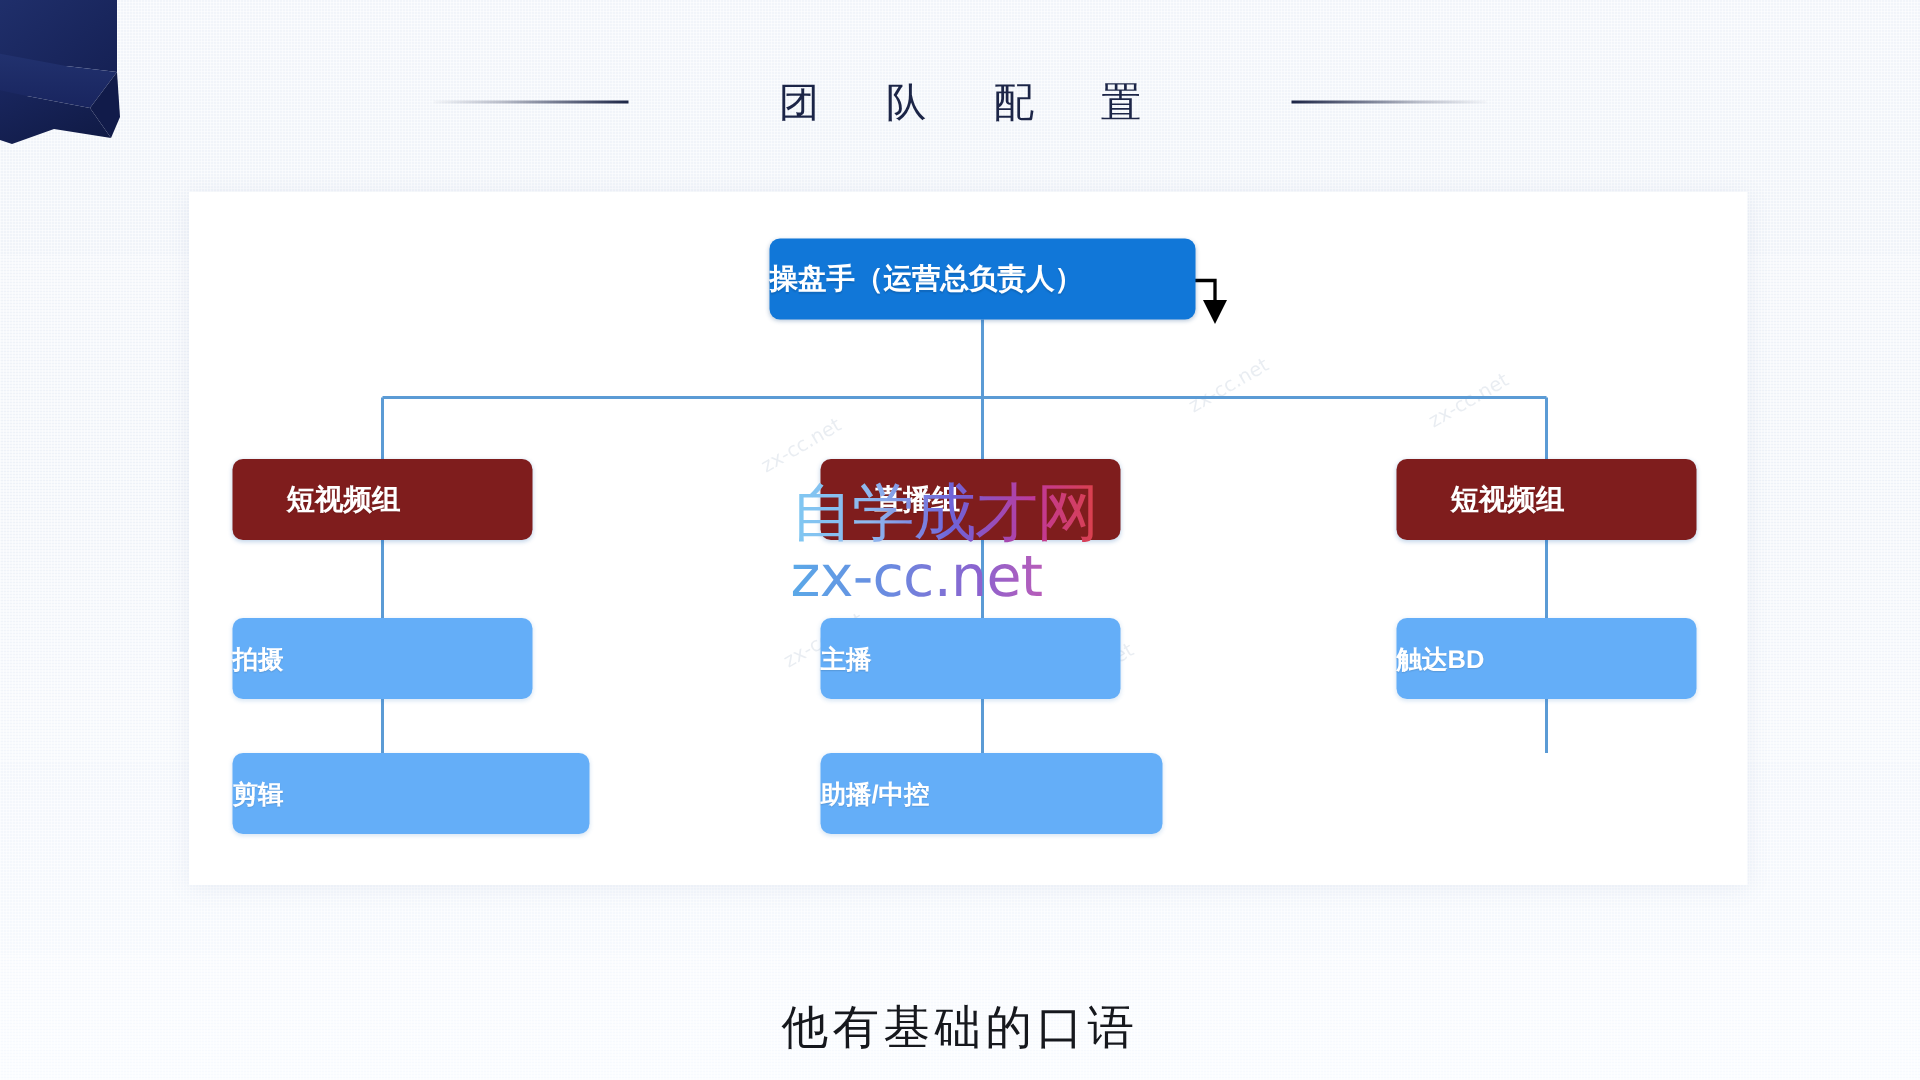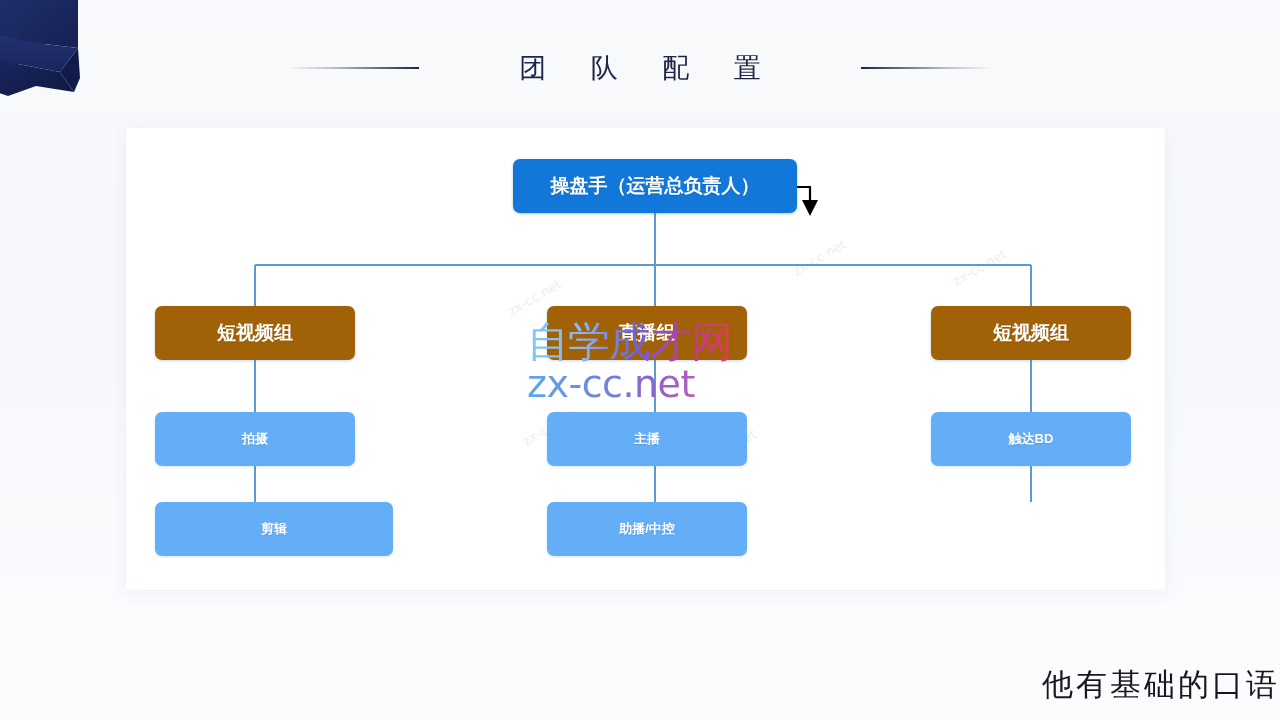--- a/index.html
+++ b/index.html
@@ -85,42 +85,42 @@
   }
   #org-connectors {
     position: absolute;
     left: 0; top: 0;
   }
 
   .node {
     position: absolute;
     display: flex;
     align-items: center;
-    justify-content: center;
     border-radius: 7px;
     color: #ffffff;
     font-weight: bold;
     text-align: center;
     pointer-events: auto;
     box-sizing: border-box;
     text-shadow: 0 1px 1px rgba(0,0,0,0.13);
   }
   .node.root {
     background: #1177d8;
     font-size: 19px;
     box-shadow: 0 1px 3px rgba(20,70,130,0.30);
   }
   .node.group {
-    background: #a16207;
+    background: #7f1d1d;
     font-size: 19px;
     box-shadow: 0 1px 3px rgba(20,90,170,0.25);
+    padding-left: 36px;
   }
   .node.leaf {
     background: #64aef8;
-    font-size: 13px;
+    font-size: 17px;
     box-shadow: 0 1px 3px rgba(60,130,200,0.20);
   }
 
   
   #watermark {
     position: absolute;
     left: 527px; top: 321px;
     width: 240px;
     pointer-events: none;
     user-select: none;
@@ -161,21 +161,21 @@
     pointer-events: none;
     user-select: none;
     white-space: nowrap;
   }
 
   
   #subtitle {
     position: absolute;
     left: 0; top: 664px;
     width: 1280px;
-    text-align: right;
+    text-align: center;
     font-family: "DejaVu Serif", "Liberation Serif", serif;
     font-size: 31px;
     color: #16181d;
     letter-spacing: 3px;
     white-space: nowrap;
   }
 </style>
 </head>
 <body>
 
@@ -265,21 +265,21 @@
   <div class="node leaf" style="left:547px; top:412px; width:200px; height:54px;">
     <span>主播</span>
   </div>
   <div class="node leaf" style="left:931px; top:412px; width:200px; height:54px;">
     <span>触达BD</span>
   </div>
 
   <div class="node leaf" style="left:155px; top:502px; width:238px; height:54px;">
     <span>剪辑</span>
   </div>
-  <div class="node leaf" style="left:547px; top:502px; width:200px; height:54px;">
+  <div class="node leaf" style="left:547px; top:502px; width:228px; height:54px;">
     <span>助播/中控</span>
   </div>
 
 </div>
 
 <div id="watermark">
   <div id="watermark-title">自学成才网</div>
   <div id="watermark-url">zx-cc.net</div>
 </div>
 

